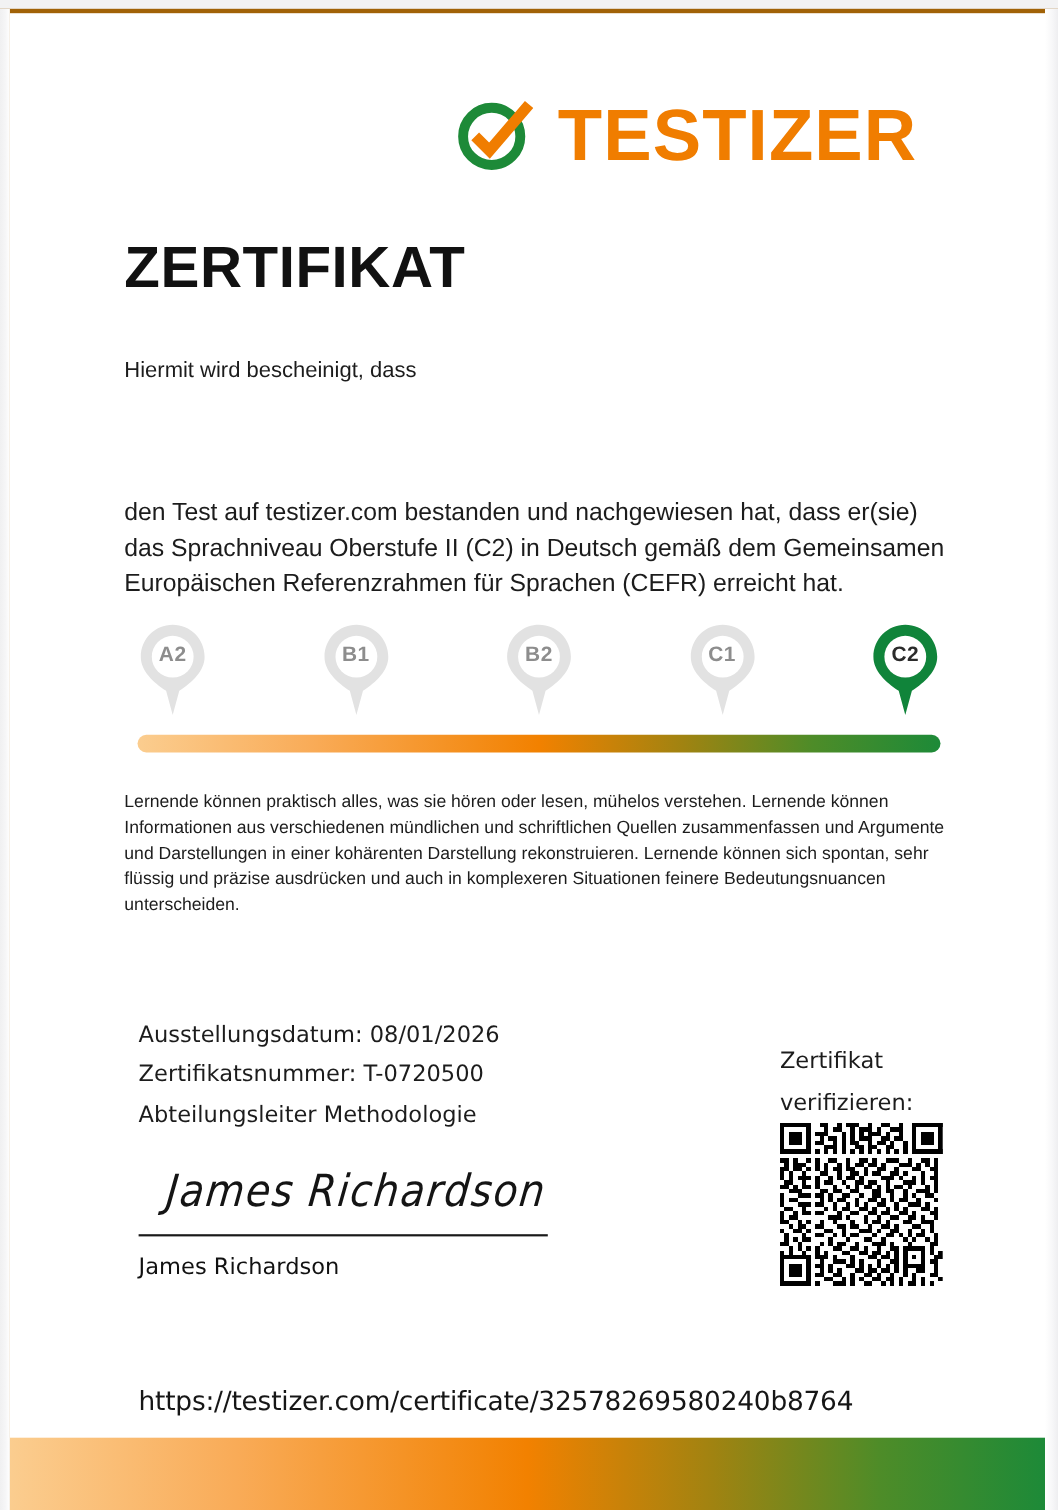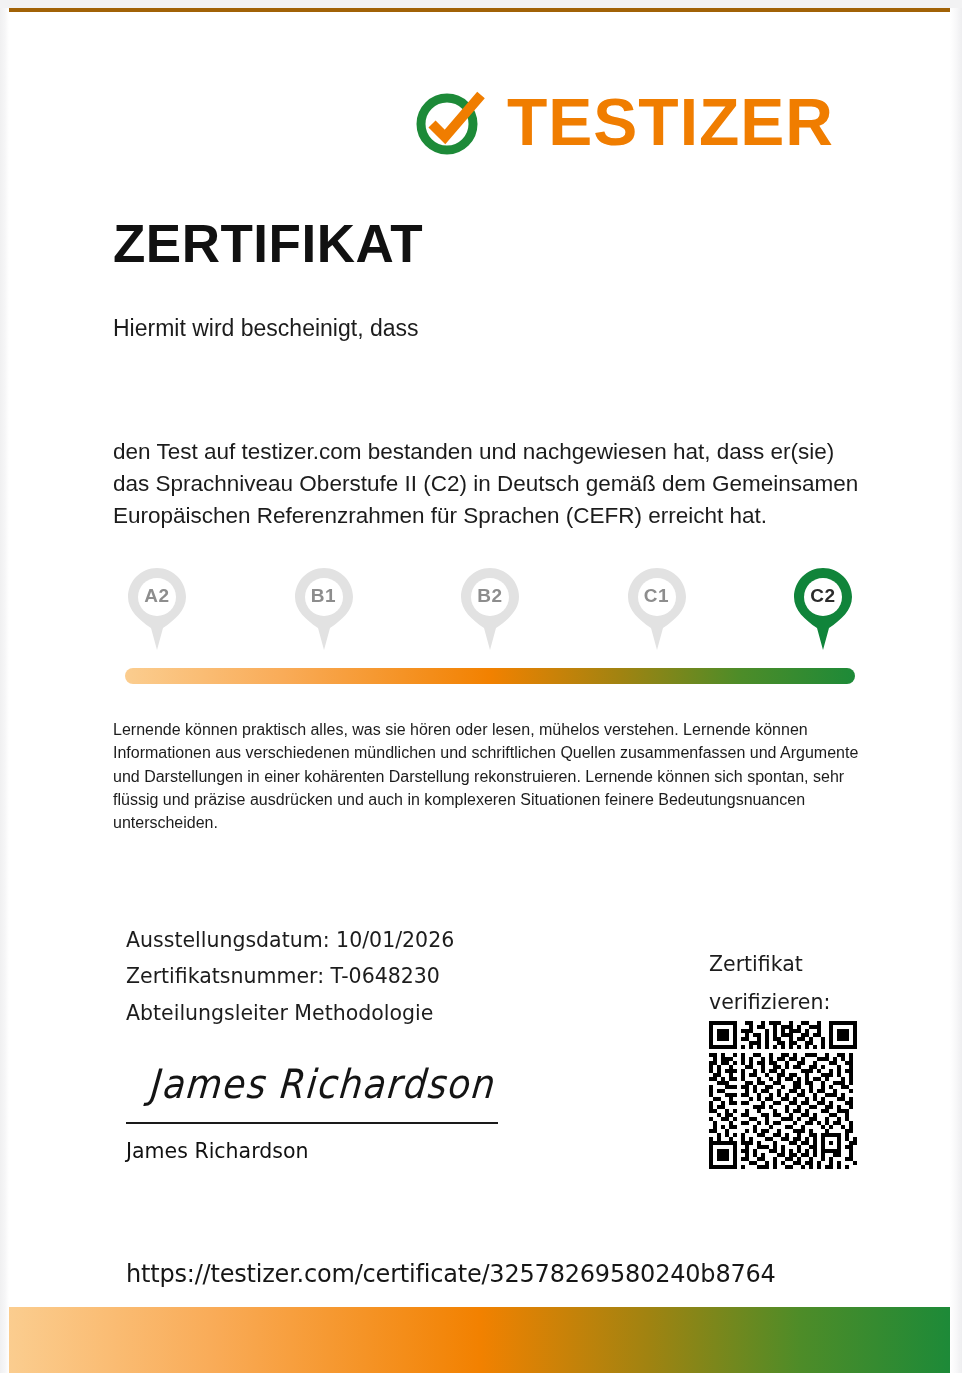--- a/index.html
+++ b/index.html
@@ -84,39 +84,39 @@
     font-size: 53px;
     font-weight: bold;
     letter-spacing: 0.5px;
     color: #111111;
     line-height: 1.05;
   }
 
   .intro {
     position: absolute;
     left: 104px;
-    top: 302px;
-    font-size: 23px;
+    top: 312px;
+    font-size: 20px;
     color: #1c1c1c;
     line-height: 1.3;
   }
 
   .recipient {
     position: absolute;
     left: 104px;
     top: 340px;
     font-size: 34px;
     color: #141414;
     line-height: 1.3;
   }
 
   .statement {
     position: absolute;
     left: 104px;
-    top: 424px;
+    top: 438px;
     width: 760px;
     font-size: 22.5px;
     color: #1c1c1c;
     line-height: 1.43;
   }
 
   
   .scale {
     position: absolute;
     left: 116px;
@@ -343,22 +343,22 @@
           <span class="pin-label">C2</span>
         </div>
 
       </div>
       <div class="scale-bar"></div>
     </div>
 
     <div class="description">Lernende können praktisch alles, was sie hören oder lesen, mühelos verstehen. Lernende können Informationen aus verschiedenen mündlichen und schriftlichen Quellen zusammenfassen und Argumente und Darstellungen in einer kohärenten Darstellung rekonstruieren. Lernende können sich spontan, sehr flüssig und präzise ausdrücken und auch in komplexeren Situationen feinere Bedeutungsnuancen unterscheiden.</div>
 
     <div class="details">
-      <div class="line">Ausstellungsdatum: 10/01/2026</div>
-      <div class="line">Zertifikatsnummer: T-0648230</div>
+      <div class="line">Ausstellungsdatum: 08/01/2026</div>
+      <div class="line">Zertifikatsnummer: T-0720500</div>
       <div class="line">Abteilungsleiter Methodologie</div>
     </div>
 
     <div class="signature-block">
       <div class="signature-script">James Richardson</div>
       <div class="signature-rule"></div>
       <div class="signature-name">James Richardson</div>
     </div>
 
     <div class="verify">

